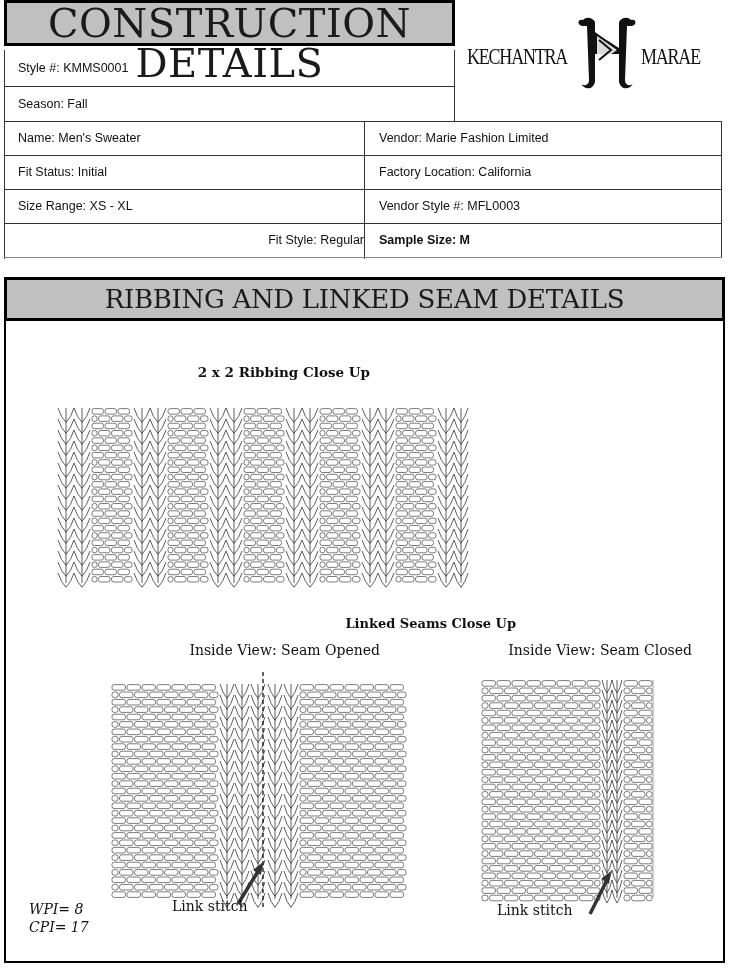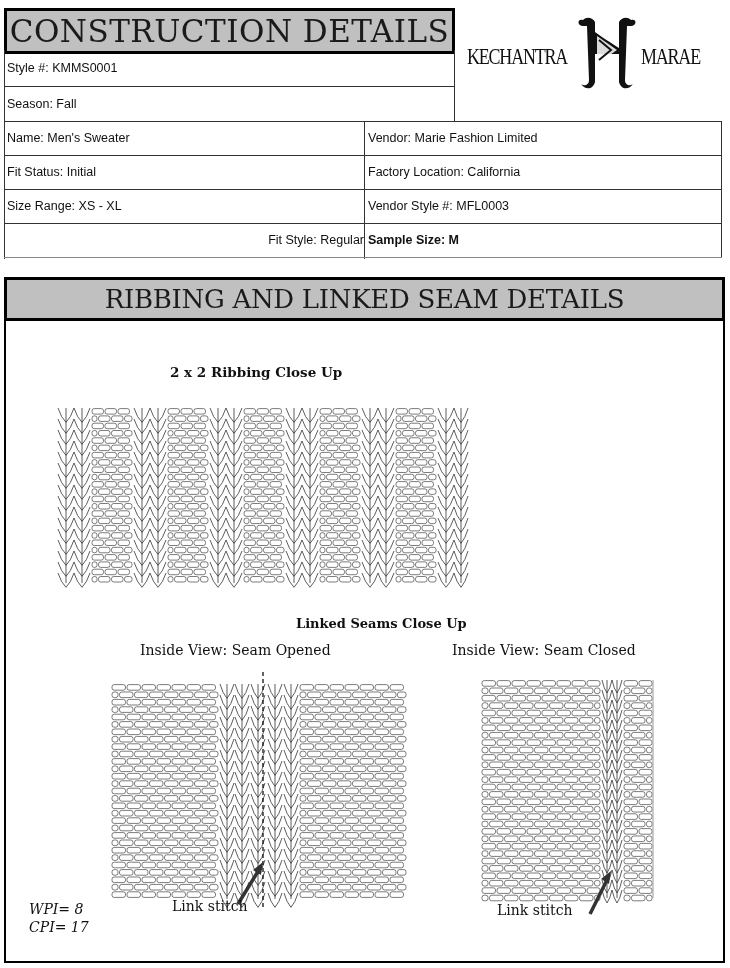--- a/index.html
+++ b/index.html
@@ -1,31 +1,31 @@
 <!DOCTYPE html>
 <html><head>
   <meta charset="utf-8">
   <style>
     html, body { margin: 0; padding: 0; background: #ffffff; }
     body { width: 730px; height: 968px; position: relative; overflow: hidden; font-family: "Liberation Sans", sans-serif; color: #111; }
 
     .title-bar { position: absolute; background: #c0c0c0; border: 3px solid #000; box-sizing: border-box; text-align: center; font-family: "DejaVu Serif", "Liberation Serif", serif; color: #1a1a1a; }
-    #title-construction { left: 4px; top: 8px; width: 451px; height: 46px; font-size: 31px; line-height: 40px; letter-spacing: 0.5px; }
+    #title-construction { left: 4px; top: 0; width: 451px; height: 46px; font-size: 40px; line-height: 40px; letter-spacing: 0.5px; }
     #title-ribbing { left: 4px; top: 277px; width: 721px; height: 44px; font-size: 26px; line-height: 38px; letter-spacing: -0.3px; }
 
-    .cell { position: absolute; box-sizing: border-box; font-size: 12.5px; line-height: 36px; padding-left: 3px; white-space: nowrap; font-family: "Liberation Sans", sans-serif; }
+    .cell { position: absolute; box-sizing: border-box; font-size: 12.5px; line-height: 36px; padding-left: 14px; white-space: nowrap; font-family: "Liberation Sans", sans-serif; }
     .hline { position: absolute; height: 1px; background: #333; }
     .vline { position: absolute; width: 1px; background: #333; }
 
     .logo { position: absolute; left: 467px; top: 14px; width: 250px; height: 76px; }
     .logo-text { position: absolute; top: 30px; font-family: "Liberation Serif", serif; font-size: 23px; letter-spacing: -1.5px; transform: scaleX(0.78); transform-origin: left center; color: #111; }
 
     .section-box { position: absolute; left: 4px; top: 320px; width: 721px; height: 643px; border: 2px solid #000; border-top: none; box-sizing: border-box; }
 
-    .caption { position: absolute; font-family: "DejaVu Serif", "Liberation Serif", serif; color: #111; text-align: left; white-space: nowrap; }
+    .caption { position: absolute; font-family: "DejaVu Serif", "Liberation Serif", serif; color: #111; text-align: right; white-space: nowrap; }
     .bold { font-weight: bold; }
 
     svg { position: absolute; overflow: visible; }
   </style>
 </head>
 <body>
 
 <div class="title-bar" id="title-construction">
   <span>CONSTRUCTION DETAILS</span>
 </div>

